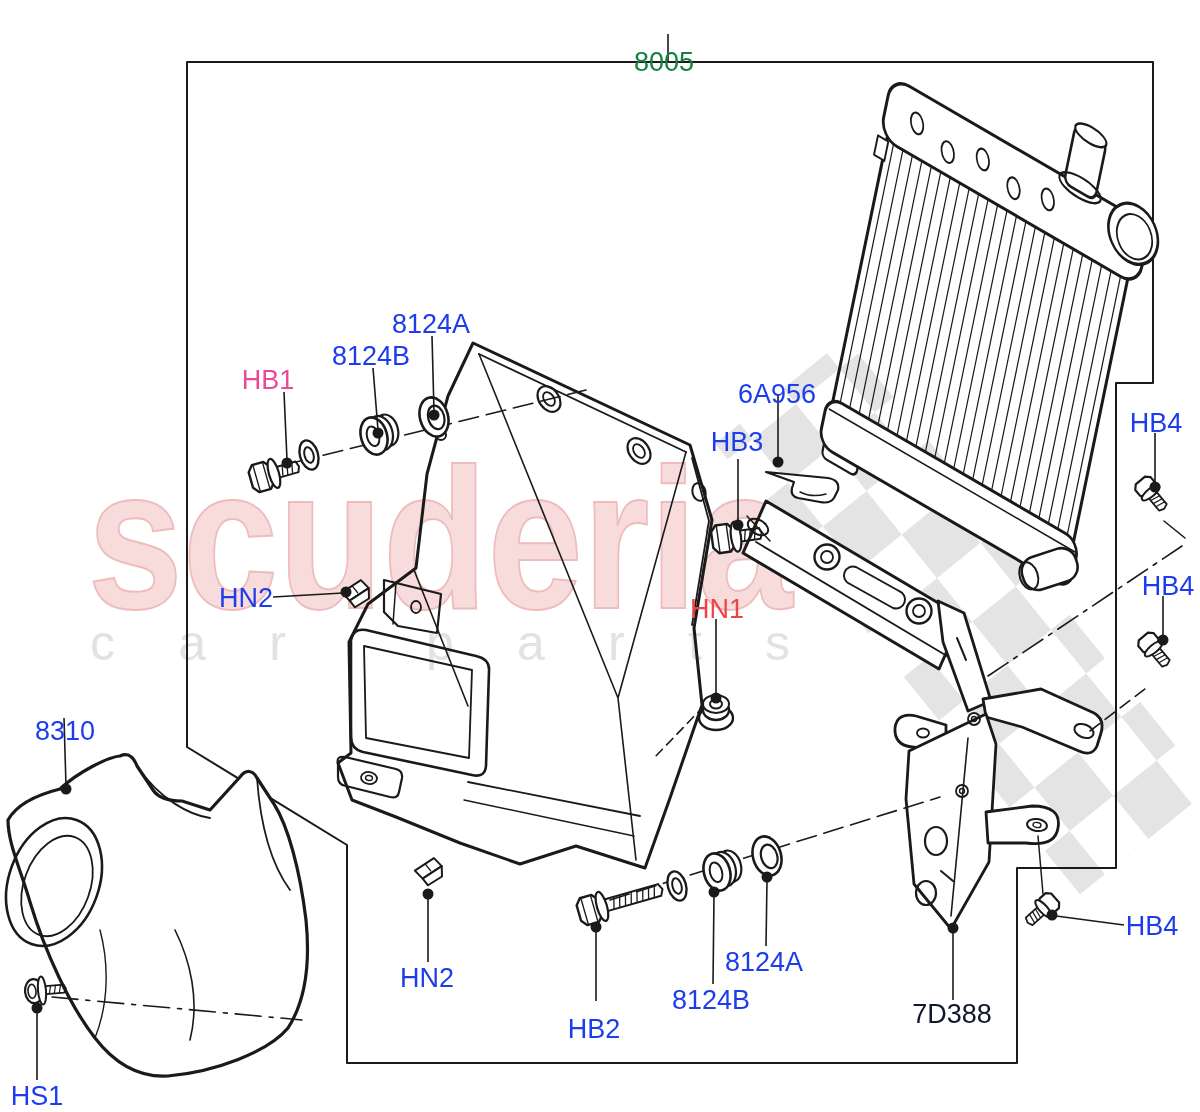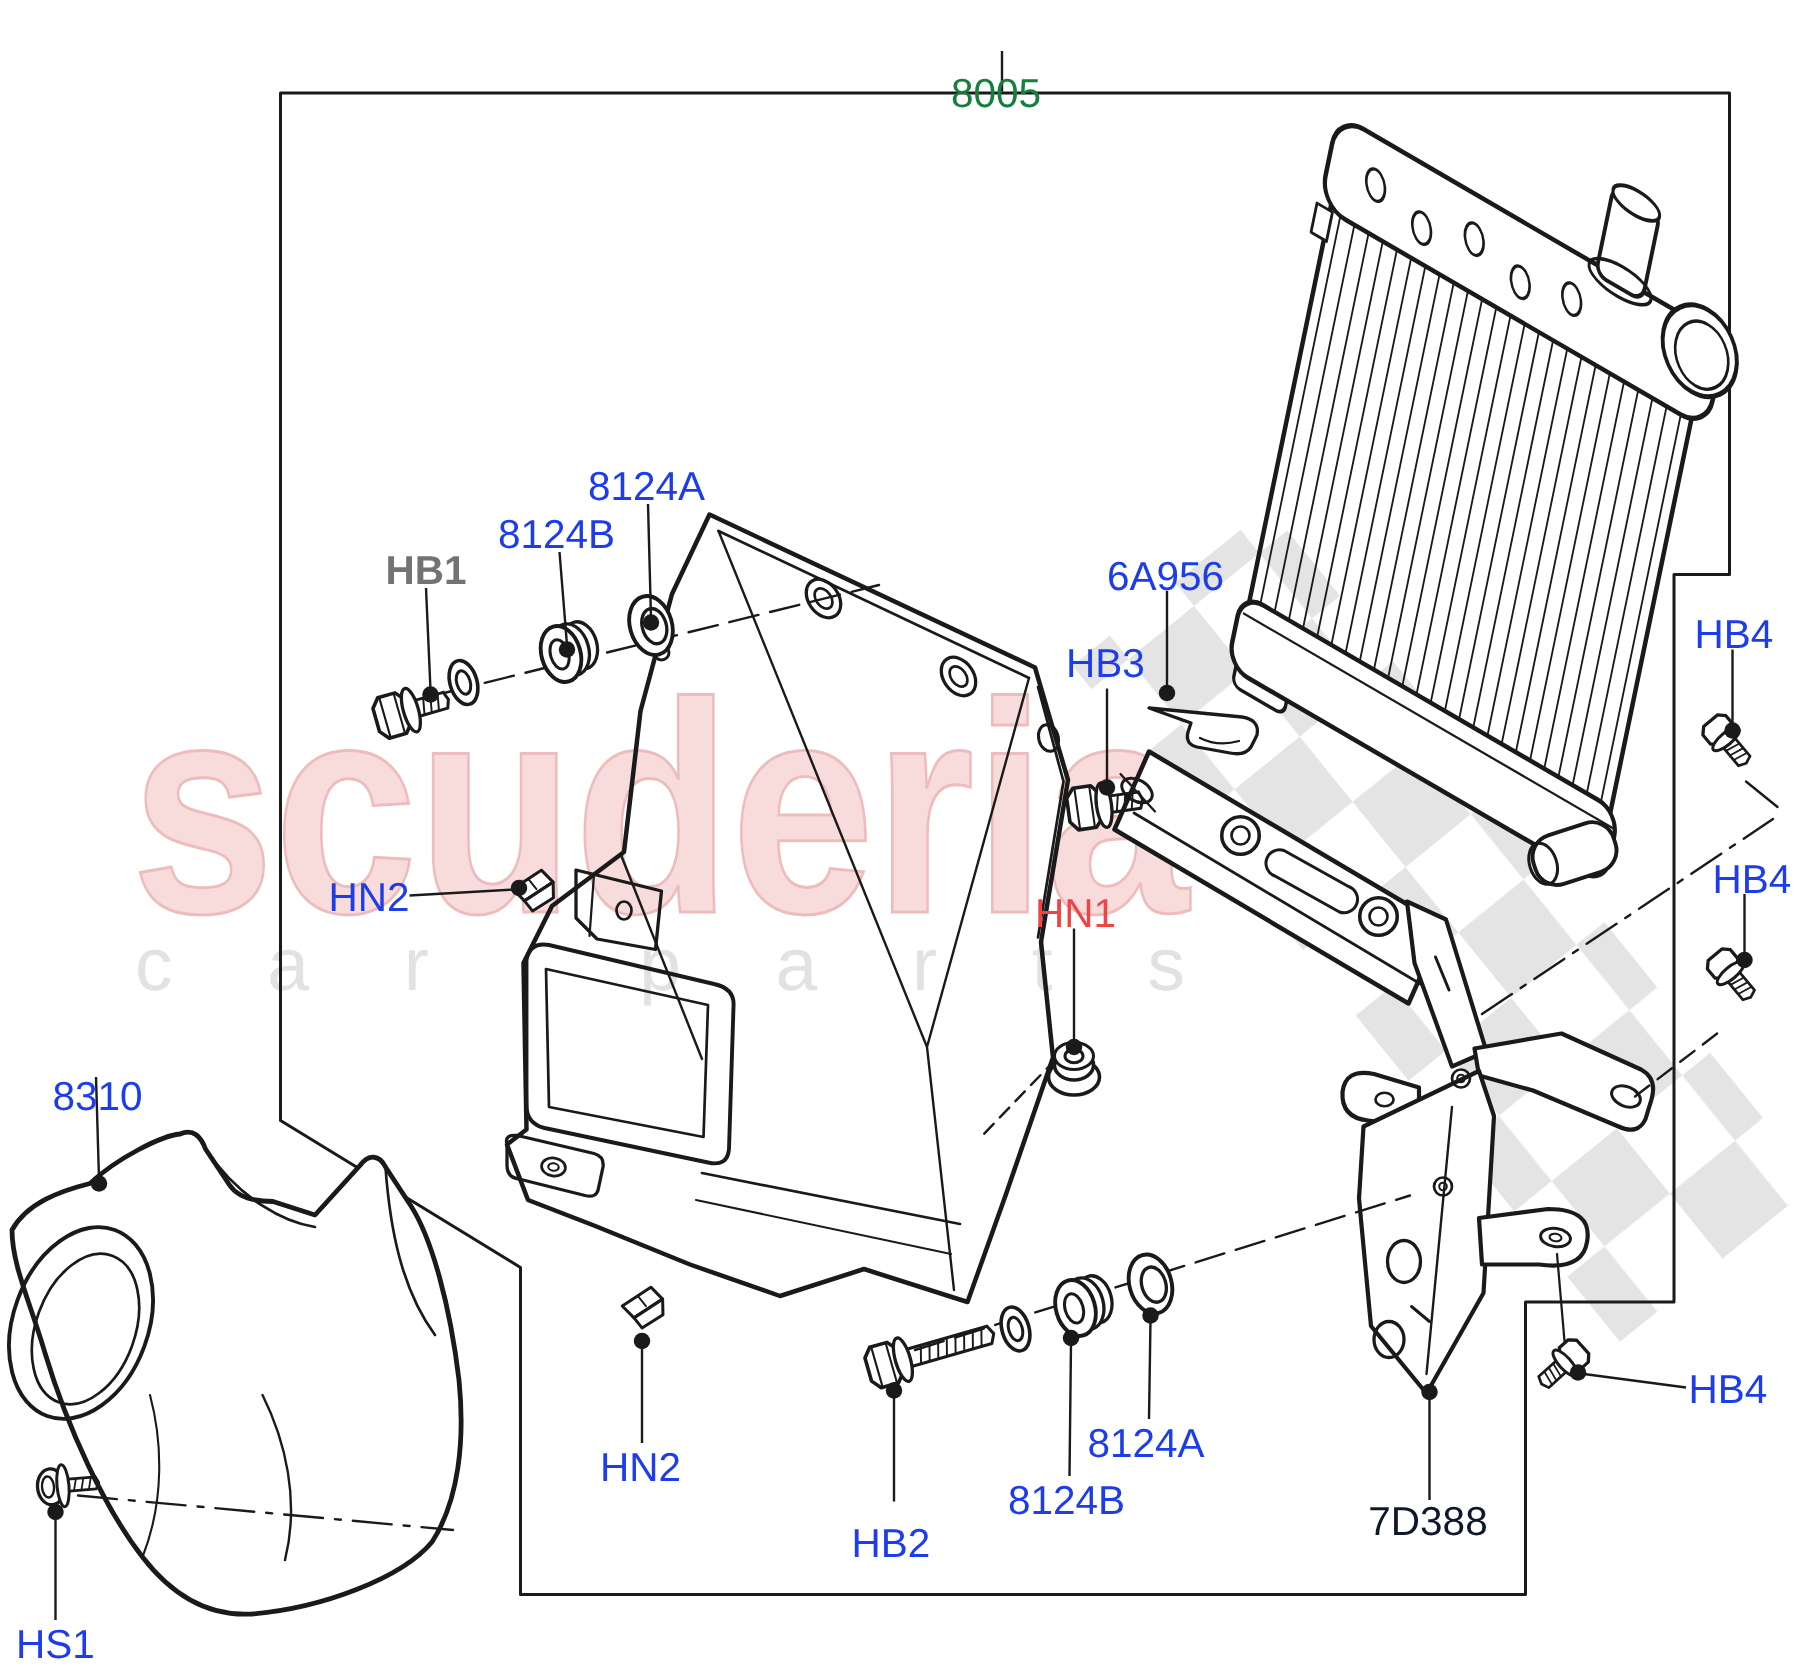--- a/index.html
+++ b/index.html
@@ -313,29 +313,29 @@
         <circle cx="596" cy="927" r="5.5" fill="#1a1a1a"></circle>
         <line x1="713" y1="984" x2="714" y2="895" stroke="#1a1a1a" stroke-width="1.6"></line>
         <circle cx="714" cy="892" r="5.5" fill="#1a1a1a"></circle>
         <line x1="766" y1="946" x2="767" y2="880" stroke="#1a1a1a" stroke-width="1.6"></line>
         <circle cx="767" cy="877" r="5.5" fill="#1a1a1a"></circle>
       </g>
 </svg>
 
 <div id="labels-layer">
       <div class="plabel" style="left: 664px; top: 6px; color: #15803d; margin-top: 42px;">8005</div>
-      <div class="plabel" style="left: 284px; top: 366px; color: #737373; font-weight: bold;">HB1</div>
+      <div class="plabel" style="left: 268px; top: 366px; color: #ec4899;">HB1</div>
       <div class="plabel" style="left: 371px; top: 342px; color: rgb(29, 60, 236);">8124B</div>
       <div class="plabel" style="left: 431px; top: 310px; color: rgb(29, 60, 236);">8124A</div>
       <div class="plabel" style="left: 246px; top: 584px; color: rgb(29, 60, 236);">HN2</div>
       <div class="plabel" style="left: 65px; top: 717px; color: rgb(29, 60, 236);">8310</div>
       <div class="plabel" style="left: 37px; top: 1082px; color: rgb(29, 60, 236);">HS1</div>
       <div class="plabel" style="left: 717px; top: 595px; color: #ef4444;">HN1</div>
       <div class="plabel" style="left: 737px; top: 428px; color: rgb(29, 60, 236);">HB3</div>
-      <div class="plabel" style="left: 777px; top: 370px; color: rgb(29, 60, 236);">6A956</div>
+      <div class="plabel" style="left: 777px; top: 380px; color: rgb(29, 60, 236);">6A956</div>
       <div class="plabel" style="left: 1156px; top: 409px; color: rgb(29, 60, 236);">HB4</div>
       <div class="plabel" style="left: 1168px; top: 572px; color: rgb(29, 60, 236);">HB4</div>
       <div class="plabel" style="left: 1152px; top: 912px; color: rgb(29, 60, 236);">HB4</div>
       <div class="plabel" style="left: 952px; top: 1000px; color: #0f172a;">7D388</div>
       <div class="plabel" style="left: 427px; top: 964px; color: rgb(29, 60, 236);">HN2</div>
       <div class="plabel" style="left: 594px; top: 1003px; color: rgb(29, 60, 236); margin-top: 12px;">HB2</div>
       <div class="plabel" style="left: 711px; top: 986px; color: rgb(29, 60, 236);">8124B</div>
       <div class="plabel" style="left: 764px; top: 948px; color: rgb(29, 60, 236);">8124A</div>
     </div>
 

